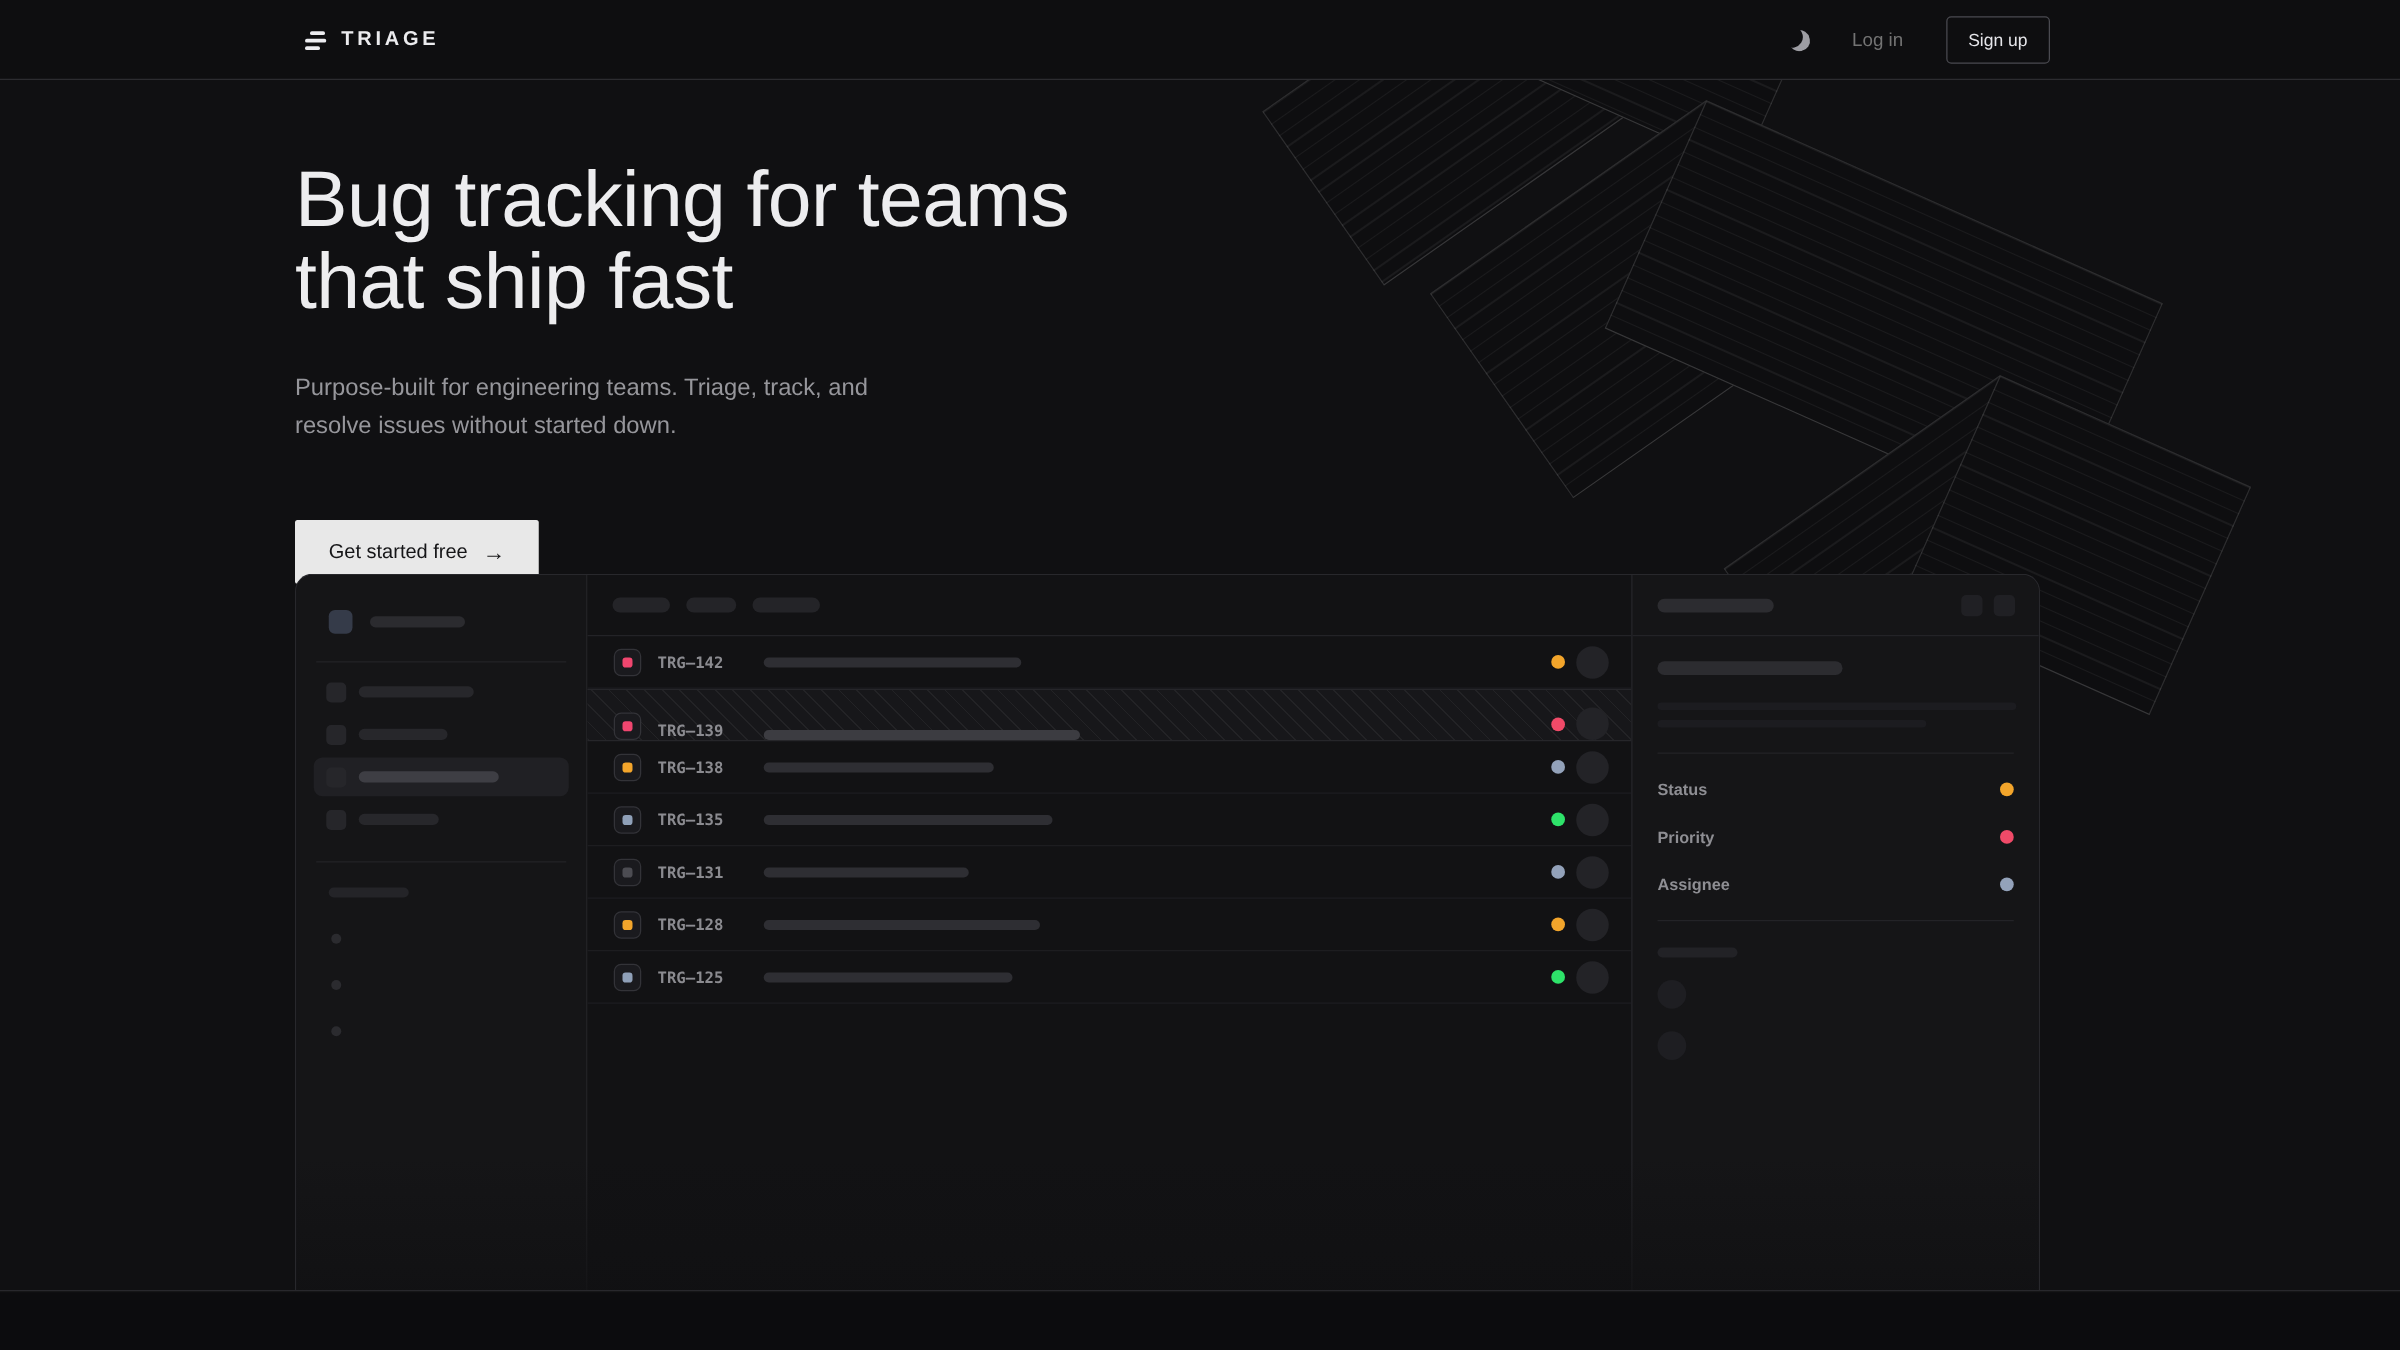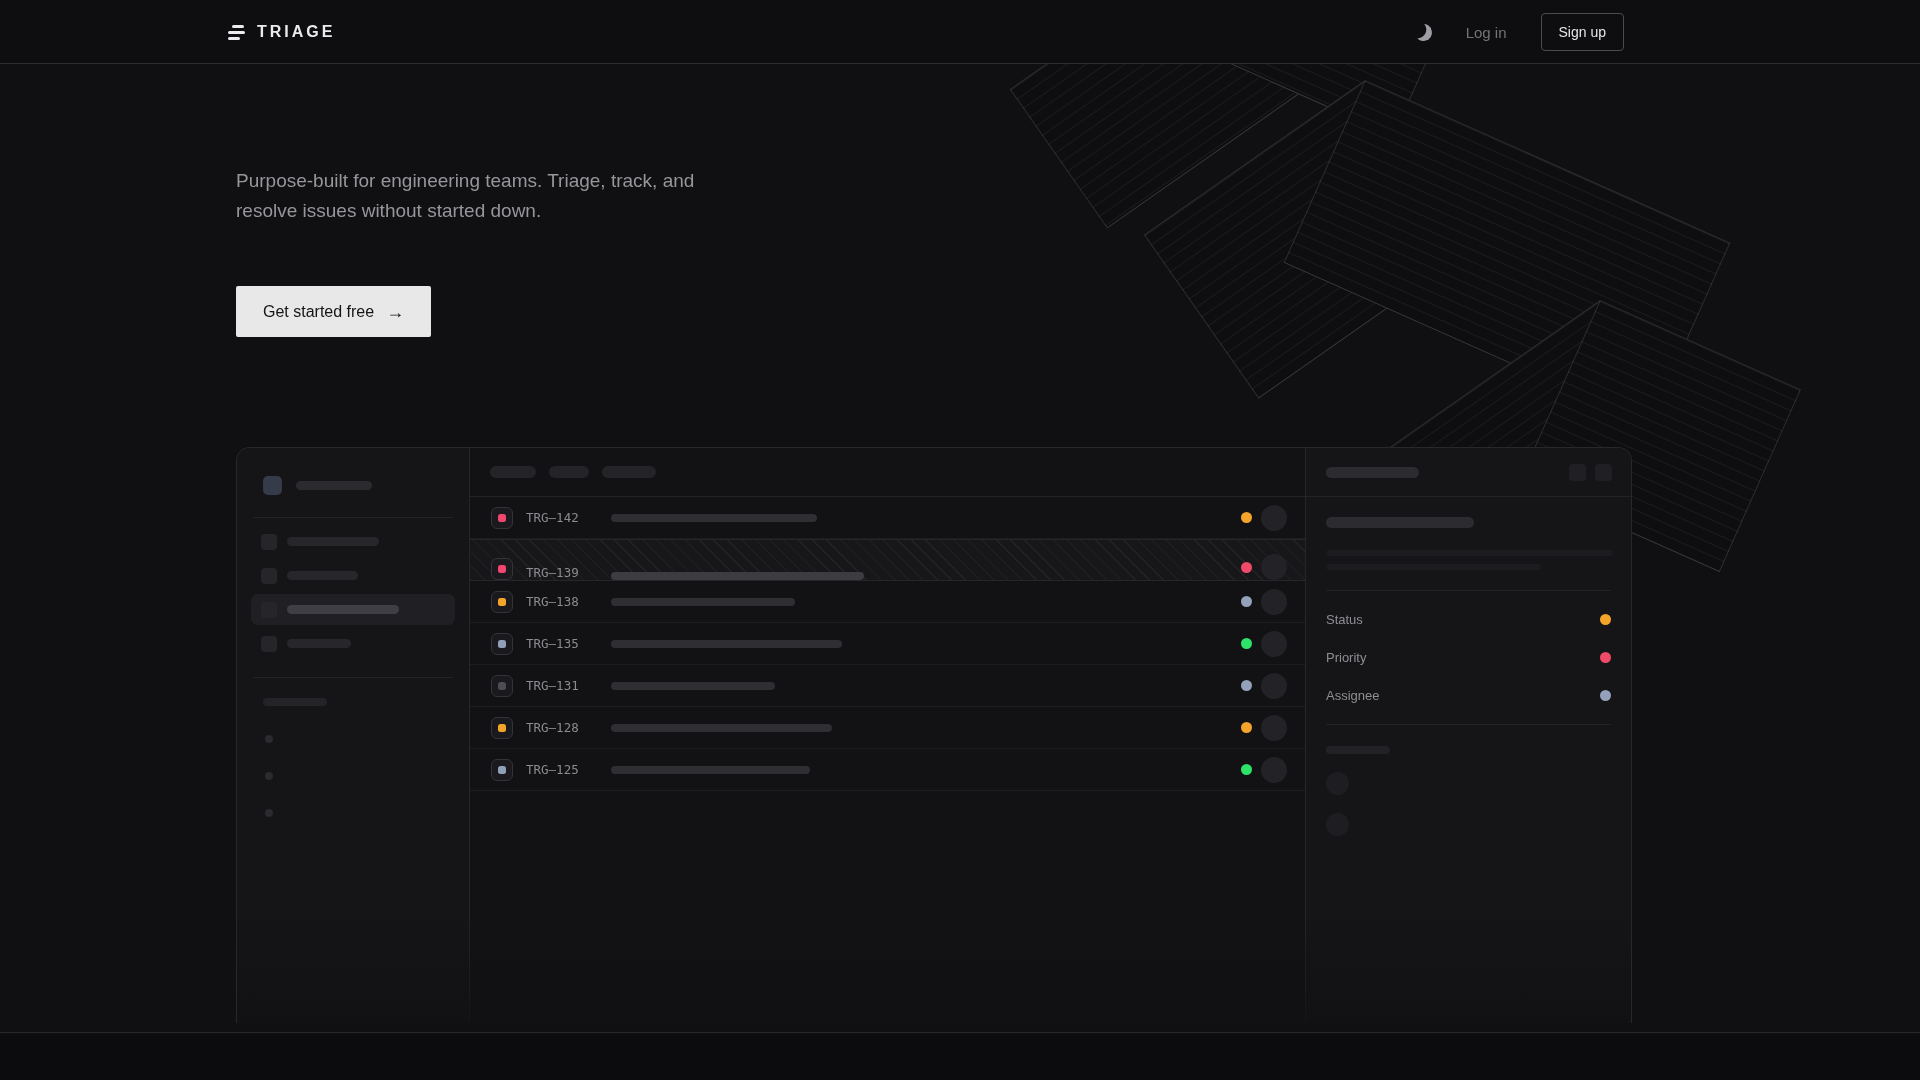--- a/index.html
+++ b/index.html
@@ -3,21 +3,21 @@
 <meta charset="utf-8">
 <style>
   * { margin:0; padding:0; box-sizing:border-box; }
   html,body { background:#0b0b0d; }
   body { font-family:"Liberation Sans", sans-serif; }
   .page { position:relative; width:1920px; height:1080px; background:#101012; overflow:hidden; }
 
   
   .header { position:absolute; top:0; left:0; width:1920px; height:64px;
             background:#0e0e10; border-bottom:1px solid #2c2c30; z-index:40; }
-  .header-inner { position:absolute; left:228px; width:1396px; height:64px;
+  .header-inner { position:absolute; left:244px; width:1396px; height:64px;
                   display:flex; align-items:center; justify-content:space-between; }
   .brand { display:flex; align-items:center; gap:12px; }
   .logo-bars { display:flex; flex-direction:column; gap:3px; }
   .logo-bars i { display:block; height:3px; border-radius:1.5px; background:#ececf0; }
   .logo-bars i:nth-child(1){ width:12px; margin-left:4px; }
   .logo-bars i:nth-child(2){ width:17px; }
   .logo-bars i:nth-child(3){ width:12px; }
   .brand-name { color:#ebebee; font-size:16px; font-weight:bold; letter-spacing:3px; }
   .header-right { display:flex; align-items:center; gap:34px; }
   .moon { width:17px; height:17px; border-radius:50%;
@@ -162,28 +162,32 @@
     <div class="deco">
       <div class="panel p-left  s1-l"></div>
       <div class="panel p-right s1-r"></div>
       <div class="panel p-left  s2-l"></div>
       <div class="panel p-right s2-r"></div>
       <div class="panel p-left  s3-l"></div>
       <div class="panel p-right s3-r"></div>
     </div>
 
     <div class="hero-copy">
+      <h1 class="hero-title">
+        <span>Bug tracking for teams</span><br>
+        <span>that ship fast</span>
+      </h1>
       <p class="hero-sub">Purpose-built for engineering teams. Triage, track, and resolve issues without started down.</p>
       <button class="cta-btn">
         <span>Get started free</span>
         <span class="cta-arrow">→</span>
       </button>
     </div>
 
-    <div class="mock-card" style="top:383px;">
+    <div class="mock-card" style="top:395px;font-weight:bold;">
 
       <div class="mk-side">
         <div class="ws-row">
           <span class="ws-avatar"></span>
           <span class="ws-pill"></span>
         </div>
         <div class="side-div"></div>
         <div class="nav-list">
           <div class="nav-item">
             <span class="nav-sq"></span>

